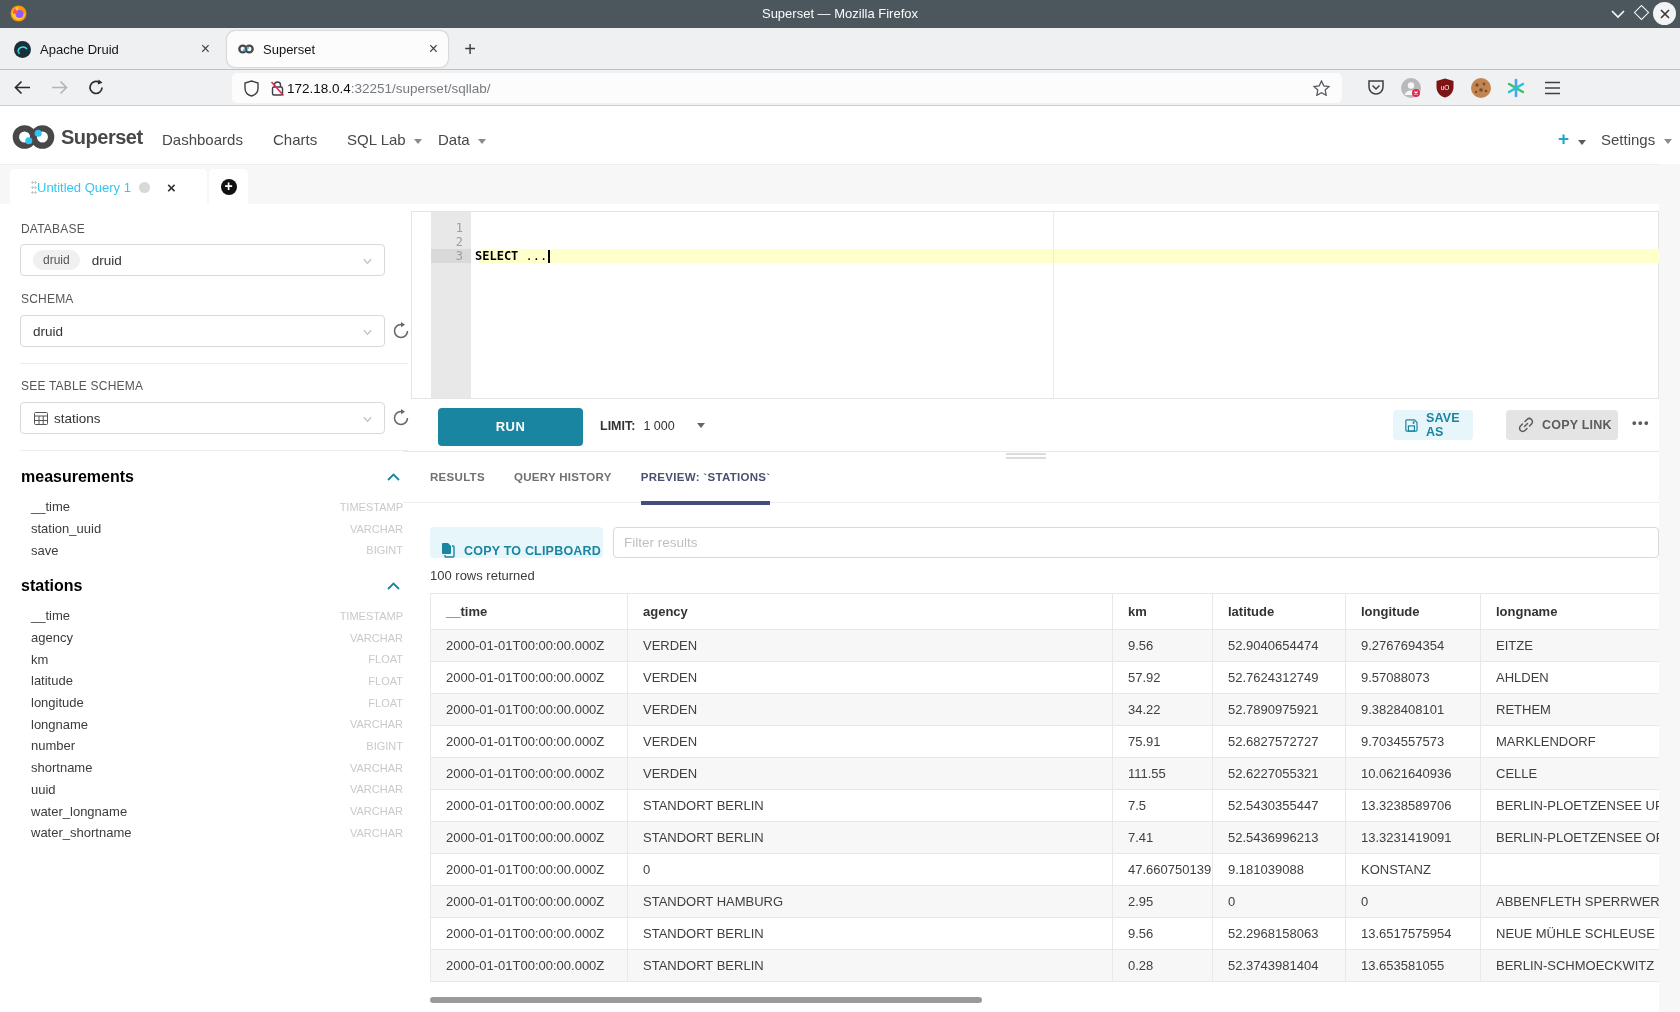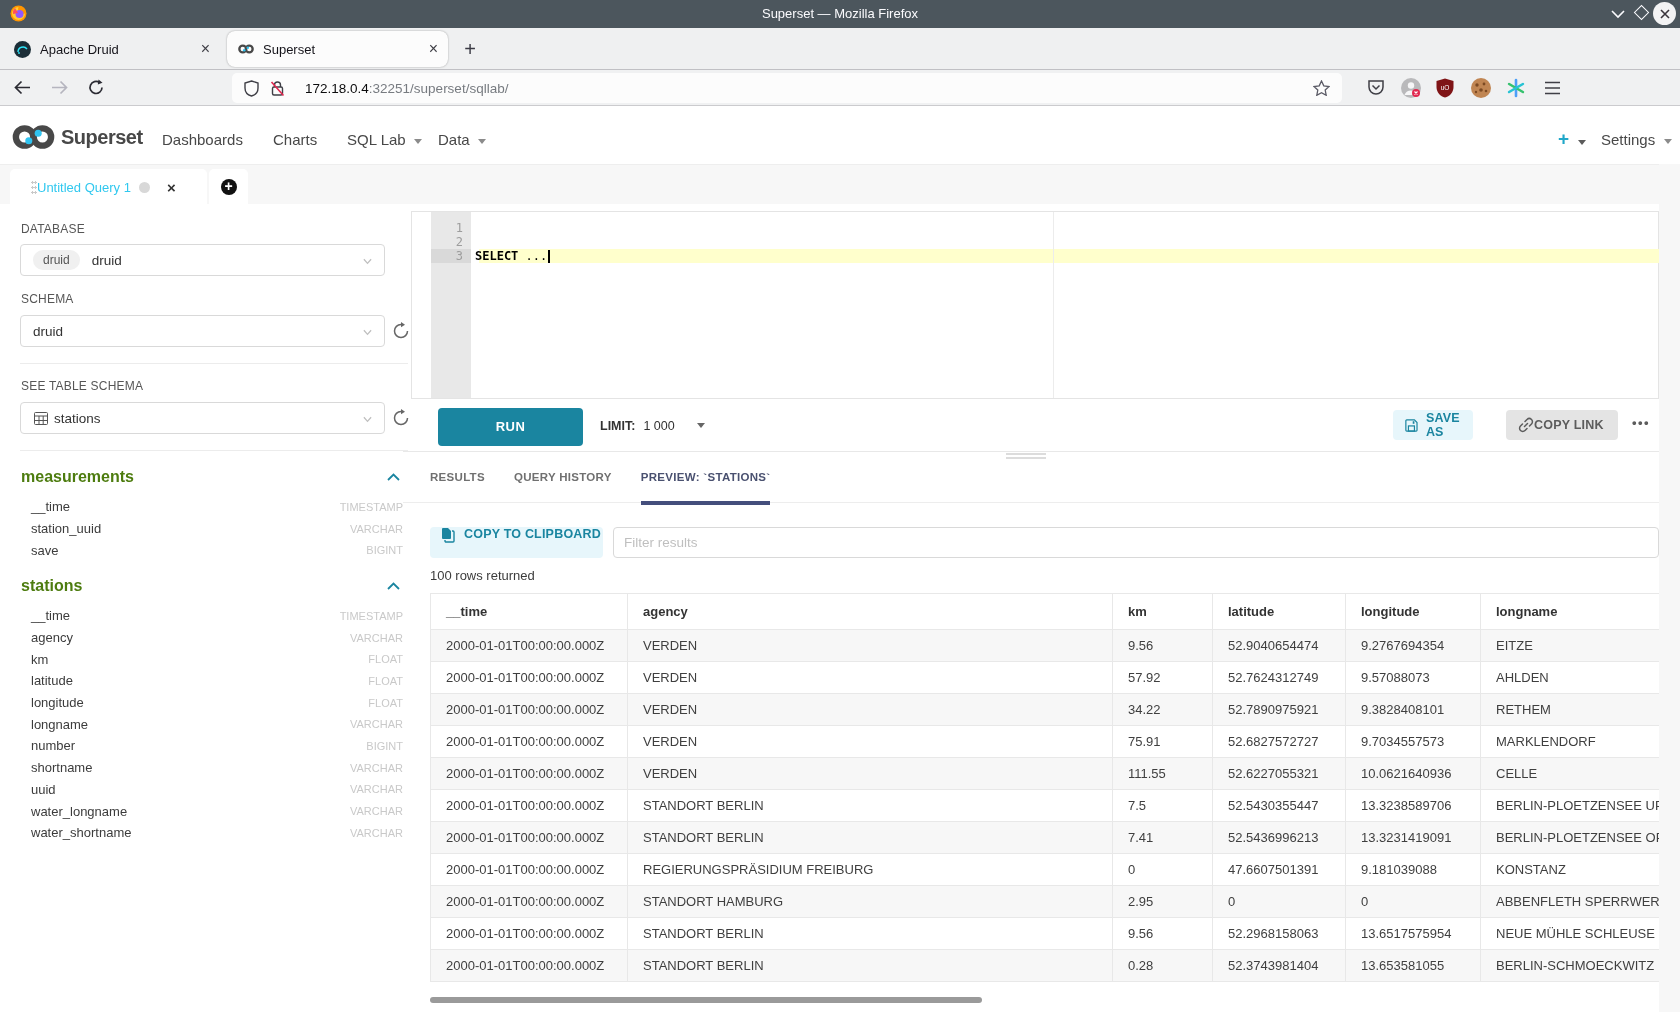--- a/index.html
+++ b/index.html
@@ -47,21 +47,21 @@
     font-size:14px; line-height:15px; text-align:center; font-weight:bold; }
   
   .sb-label { font-size:12px; color:#565656; letter-spacing:0.2px; }
   .sb-select { position:absolute; left:20px; width:365px; height:32px; background:#fff;
     border:1px solid #d9d9d9; border-radius:4px; display:flex; align-items:center; }
   .sb-chevron { position:absolute; right:12px; top:12px; width:9px; height:9px; }
   .pill { background:#f0f0f0; border-radius:11px; font-size:12px; color:#555; padding:3px 10px;
     margin-left:12px; }
   .sel-text { font-size:13.5px; color:#333; margin-left:12px; }
   .divider { position:absolute; left:20px; width:388px; height:1px; background:#ececec; }
-  .schema-title { font-size:16px; font-weight:bold; color:#4d7c0f; }
+  .schema-title { font-size:16px; font-weight:bold; color:#000000; }
   .schema-cols { position:absolute; left:31px; width:372px; }
   .schema-row { height:21.7px; display:flex; align-items:center; }
   .schema-name { font-size:13px; color:#3c3c3c; }
   .schema-type { margin-left:auto; font-size:11px; color:#c9c9c9; }
   
   #editorbox { left:411px; top:211px; width:1248px; height:188px; background:#fff;
     border:1px solid #e4e4e4; }
   #gutter { left:19px; top:0; width:40px; height:186px; background:#e8e8e8; }
   .gutnum { position:absolute; right:8px; width:30px; text-align:right; color:#9d9d9d;
     font-family:"DejaVu Sans Mono", monospace; font-size:12px; line-height:14px; }
@@ -90,21 +90,21 @@
     display:flex; align-items:center; padding-left:27px; gap:29px; }
   .rtab { font-size:11.5px; font-weight:bold; color:#707070; letter-spacing:0.3px;
     position:relative; height:51px; line-height:51px; }
   .rtab.active { color:#4a5170; }
   .rtab.active::after { content:""; position:absolute; left:0; right:0; bottom:-2px; height:4px;
     background:#444e7c; }
   #draghandle { left:1006px; top:453px; width:40px; height:6px;
     border-top:2px solid #dcdcdc; border-bottom:2px solid #dcdcdc; }
   
   #copyclip-btn { left:430px; top:527px; width:173px; height:31px; background:#e7f6fb;
-    border-radius:4px; display:flex; align-items:flex-start; color:#1a85a0; font-size:12.5px;
+    border-radius:4px; display:flex; align-items:flex-end; color:#1a85a0; font-size:12.5px;
     font-weight:bold; letter-spacing:0.2px; }
   #filter-input { left:613px; top:527px; width:1046px; height:31px; border:1px solid #d9d9d9;
     border-radius:4px; background:#fff; font-size:13.5px; color:#333; padding-left:10px;
     font-family:"Liberation Sans", sans-serif; outline:none; }
   #filter-input::placeholder { color:#bfbfbf; }
   #rowcount { left:430px; top:568px; font-size:13px; color:#3c3c3c; }
   
   #rtable { left:430px; top:593px; width:1229px; overflow:hidden;
     border-top:1px solid #e8e8e8; border-left:1px solid #e8e8e8; }
   .trow { display:grid; grid-template-columns:197px 485px 100px 133px 135px 300px; width:1350px;
@@ -178,21 +178,21 @@
   </svg>
   <div id="urlfield" class="abs">
     <svg style="margin-left:12px" width="15" height="17" viewBox="0 0 15 17">
       <path d="M7.5 1 L14 3 V8 C14 12.5 11 15 7.5 16 C4 15 1 12.5 1 8 V3 Z" stroke="#3f3f46" stroke-width="1.4" fill="none"></path>
     </svg>
     <svg style="margin-left:11px" width="15" height="17" viewBox="0 0 15 17">
       <rect x="2.5" y="7" width="10" height="8" rx="1.5" stroke="#3f3f46" stroke-width="1.4" fill="none"></rect>
       <path d="M4.5 7 V5 A3 3 0 0 1 10.5 5 V7" stroke="#3f3f46" stroke-width="1.4" fill="none"></path>
       <path d="M1.5 2 L13.5 15.5" stroke="#e22850" stroke-width="1.6"></path>
     </svg>
-    <span class="urltext" style="margin-left:20px"><b style="font-weight:normal">172.18.0.4</b><span class="dim">:32251/superset/sqllab/</span></span>
+    <span class="urltext" style="margin-left:2px"><b style="font-weight:normal">172.18.0.4</b><span class="dim">:32251/superset/sqllab/</span></span>
     <svg style="margin-left:auto;margin-right:12px" width="17" height="16" viewBox="0 0 17 16">
       <path d="M8.5 1 L10.8 5.8 L16 6.5 L12.2 10.1 L13.2 15.3 L8.5 12.8 L3.8 15.3 L4.8 10.1 L1 6.5 L6.2 5.8 Z" stroke="#5b5b66" stroke-width="1.3" fill="none"></path>
     </svg>
   </div>
   <svg class="abs" style="left:1367px;top:9px" width="18" height="18" viewBox="0 0 18 18">
     <path d="M2 2 H16 V8 A7 7 0 0 1 2 8 Z" stroke="#3f3f46" stroke-width="1.5" fill="none"></path>
     <path d="M5.5 6.5 L9 10 L12.5 6.5" stroke="#3f3f46" stroke-width="1.5" fill="none"></path>
   </svg>
   <div class="abs" style="left:1401px;top:8px;width:20px;height:20px;border-radius:50%;background:#b9b9bb">
     <svg width="20" height="20" viewBox="0 0 20 20">
@@ -397,21 +397,21 @@
       <path d="M1 2 A1 1 0 0 1 2 1 H11 L14 4 V13 A1 1 0 0 1 13 14 H2 A1 1 0 0 1 1 13 Z" stroke="#1a85a0" stroke-width="1.4" fill="none"></path>
       <rect x="4" y="8" width="7" height="6" stroke="#1a85a0" stroke-width="1.4" fill="none"></rect>
       <rect x="9" y="2.5" width="2" height="3" fill="#1a85a0"></rect>
     </svg>
     <span style="margin-left:8px">SAVE AS</span>
   </div>
   <div id="copylink-btn" class="btn-light">
     <svg style="margin-left:12px" width="16" height="16" viewBox="0 0 16 16">
       <path d="M6.5 9.5 L9.5 6.5 M7 4.5 L9 2.5 A2.8 2.8 0 0 1 13.5 7 L11.5 9 M9 11.5 L7 13.5 A2.8 2.8 0 0 1 2.5 9 L4.5 7" stroke="#5c5c5c" stroke-width="1.5" fill="none" stroke-linecap="round"></path>
     </svg>
-    <span style="">COPY LINK</span>
+    <span style="margin-left:8px">COPY LINK</span>
   </div>
   <div id="more-btn" class="abs">•••</div>
 </div>
 
 <div id="draghandle" class="abs"></div>
 <div id="rtabs" class="abs">
   <span class="rtab">RESULTS</span>
   <span class="rtab">QUERY HISTORY</span>
   <span class="rtab active">PREVIEW: `STATIONS`</span>
 </div>
@@ -490,21 +490,20 @@
       <div class="trow">
       <div>2000-01-01T00:00:00.000Z</div>
         <div>STANDORT BERLIN</div>
         <div>7.41</div>
       <div>52.5436996213</div>
         <div>13.3231419091</div>
         <div>BERLIN-PLOETZENSEE OP</div>
     </div>
       <div class="trow">
       <div>2000-01-01T00:00:00.000Z</div>
-        <div>REGIERUNGSPRÄSIDIUM FREIBURG</div>
         <div>0</div>
       <div>47.6607501391</div>
         <div>9.181039088</div>
         <div>KONSTANZ</div>
     </div>
       <div class="trow">
       <div>2000-01-01T00:00:00.000Z</div>
         <div>STANDORT HAMBURG</div>
         <div>2.95</div>
       <div>0</div>

